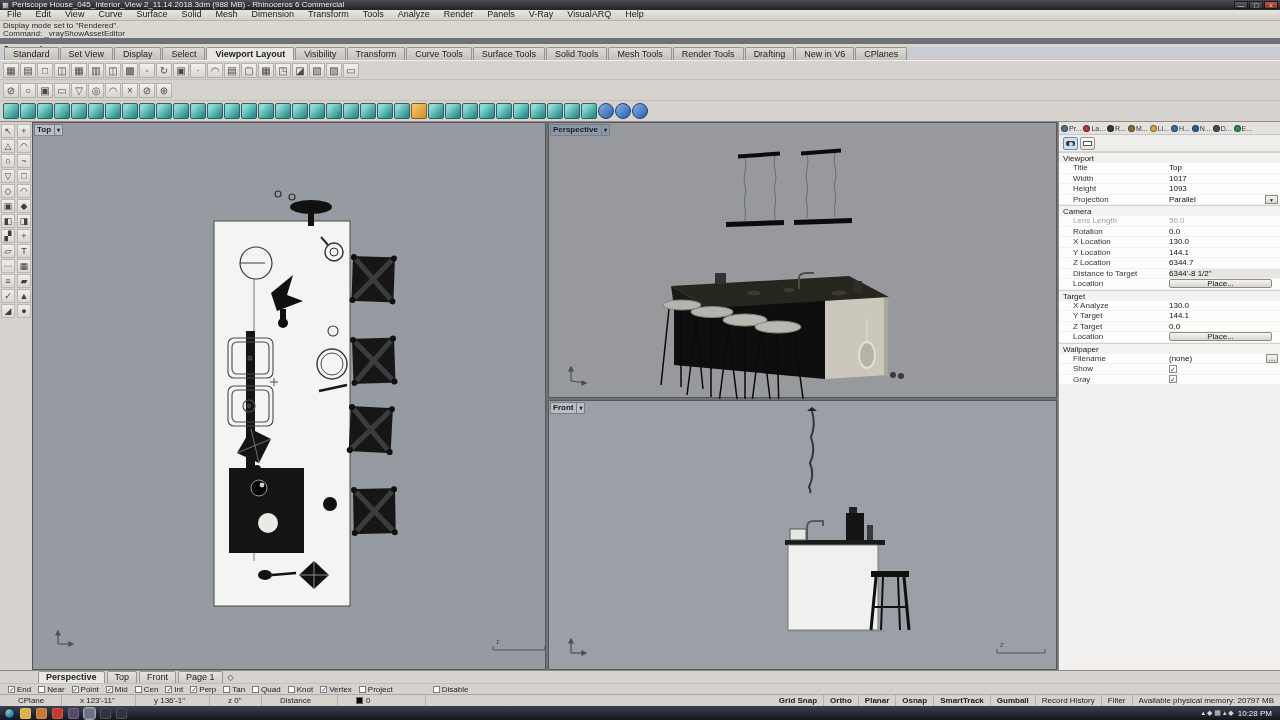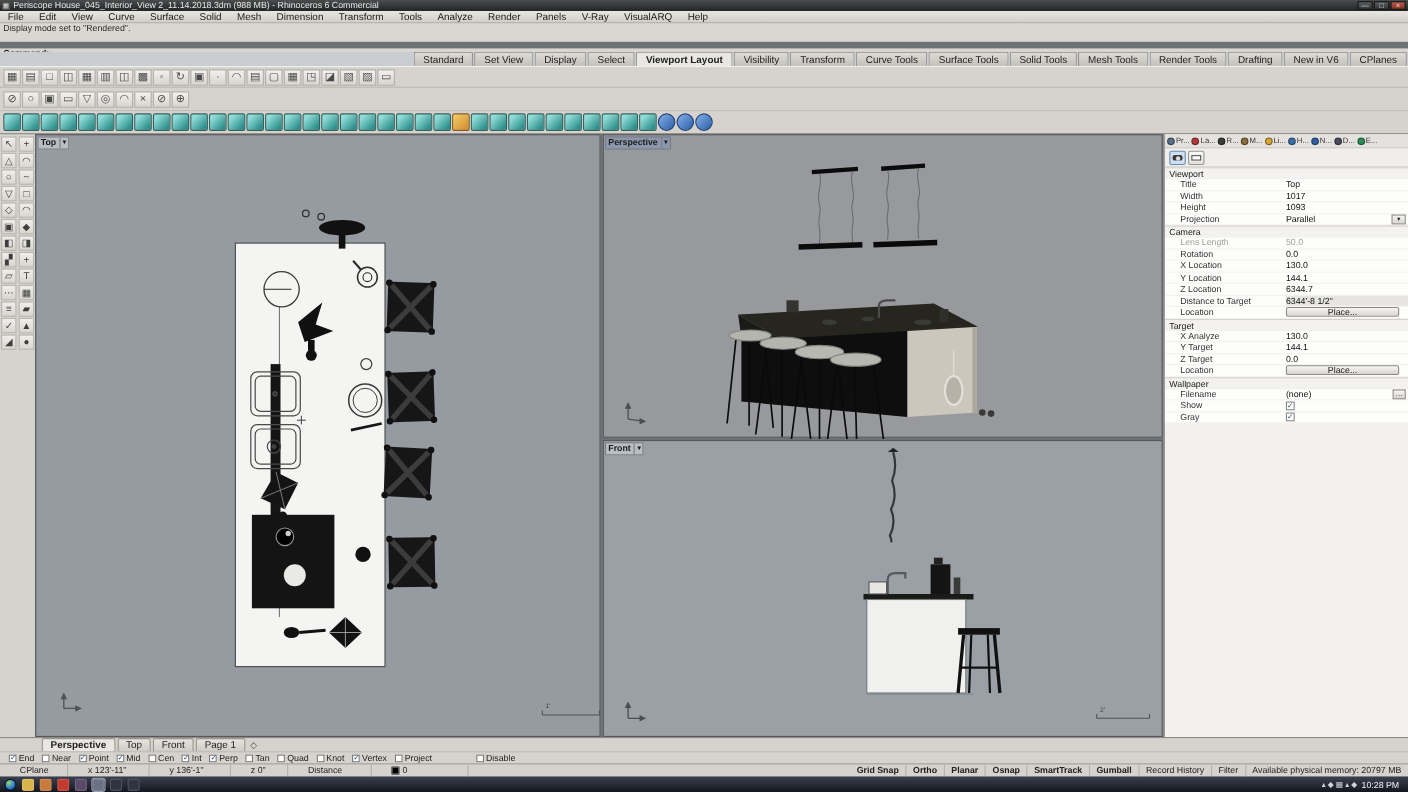--- a/index.html
+++ b/index.html
@@ -12,31 +12,31 @@
     display:flex; align-items:center; padding:0 2px; }
   #title-icon { width:7px; height:7px; background:linear-gradient(135deg,#e0e0e0,#8a8a8a);
     border:1px solid #555; margin-right:3px; }
   #win-title { flex:1; white-space:nowrap; overflow:hidden; line-height:10px; }
   .winbtn { width:14px; height:8px; font-size:7px; line-height:8px; text-align:center;
     color:#ddd; background:linear-gradient(#5a5c5e,#333537); border:1px solid #1a1a1a; margin-left:1px; }
   .winbtn.close { background:linear-gradient(#b85a4a,#8a3020); }
 
   #menubar { position:absolute; top:10px; left:0; width:1280px; height:11px;
     background:linear-gradient(#e8e6e1,#d2cfc9); border-bottom:1px solid #b8b5af;
-    display:flex; align-items:center; font-size:9px; color:#1a1a1a; }
+    display:flex; align-items:flex-end; font-size:9px; color:#1a1a1a; }
   .menu-item { padding:0 7px; line-height:11px; }
 
   #cmdhist { position:absolute; top:21px; left:0; width:1280px; height:17px;
     background:#dad7d1; font-size:8px; color:#2a2a2a; padding:1px 3px; line-height:8px; }
   #cmdprompt { position:absolute; top:44px; left:0; width:1280px; height:9px;
     background:#dad7d1; border-bottom:1px solid #aaa7a1; font-size:8px; font-weight:bold;
     color:#111; padding:0 3px; line-height:9px; }
 
   #tabbar { position:absolute; top:47px; left:0; width:1280px; height:13px;
-    background:#c9ccd0; display:flex; align-items:flex-end; padding-left:4px;justify-content:flex-end; }
+    background:#c9ccd0; display:flex; align-items:flex-end; padding-left:4px; }
   .tab { font-size:9px; color:#222; background:linear-gradient(#dddbd7,#c4c1bb);
     border:1px solid #97948e; border-bottom:none; border-radius:2px 2px 0 0;
     padding:1px 8px 1px 8px; margin-right:1px; line-height:10px; }
   .tab.active { background:#e9e7e3; font-weight:bold; }
 
   .iconrow { position:absolute; left:0; width:1280px; background:#d6d3ce;
     display:flex; align-items:center; padding-left:3px; gap:1px; }
   #row1 { top:60px; height:19px; border-top:1px solid #efeeec; }
   #row2 { top:79px; height:21px; border-top:1px solid #c2bfb9; }
   #row3 { top:100px; height:22px; border-top:1px solid #c2bfb9; border-bottom:1px solid #8e8b86; }
@@ -161,20 +161,21 @@
     <span class="menu-item">Analyze</span>
     <span class="menu-item">Render</span>
     <span class="menu-item">Panels</span>
     <span class="menu-item">V-Ray</span>
     <span class="menu-item">VisualARQ</span>
     <span class="menu-item">Help</span>
   </div>
 
 <div id="cmdhist">
     <div>Display mode set to "Rendered".</div>
+    <div>Command: _vrayShowAssetEditor</div>
   </div>
 <div id="cmdprompt">Command:</div>
 
 <div id="tabbar">
     <span class="tab">Standard</span>
     <span class="tab">Set View</span>
     <span class="tab">Display</span>
     <span class="tab">Select</span>
     <span class="tab active">Viewport Layout</span>
     <span class="tab">Visibility</span>

